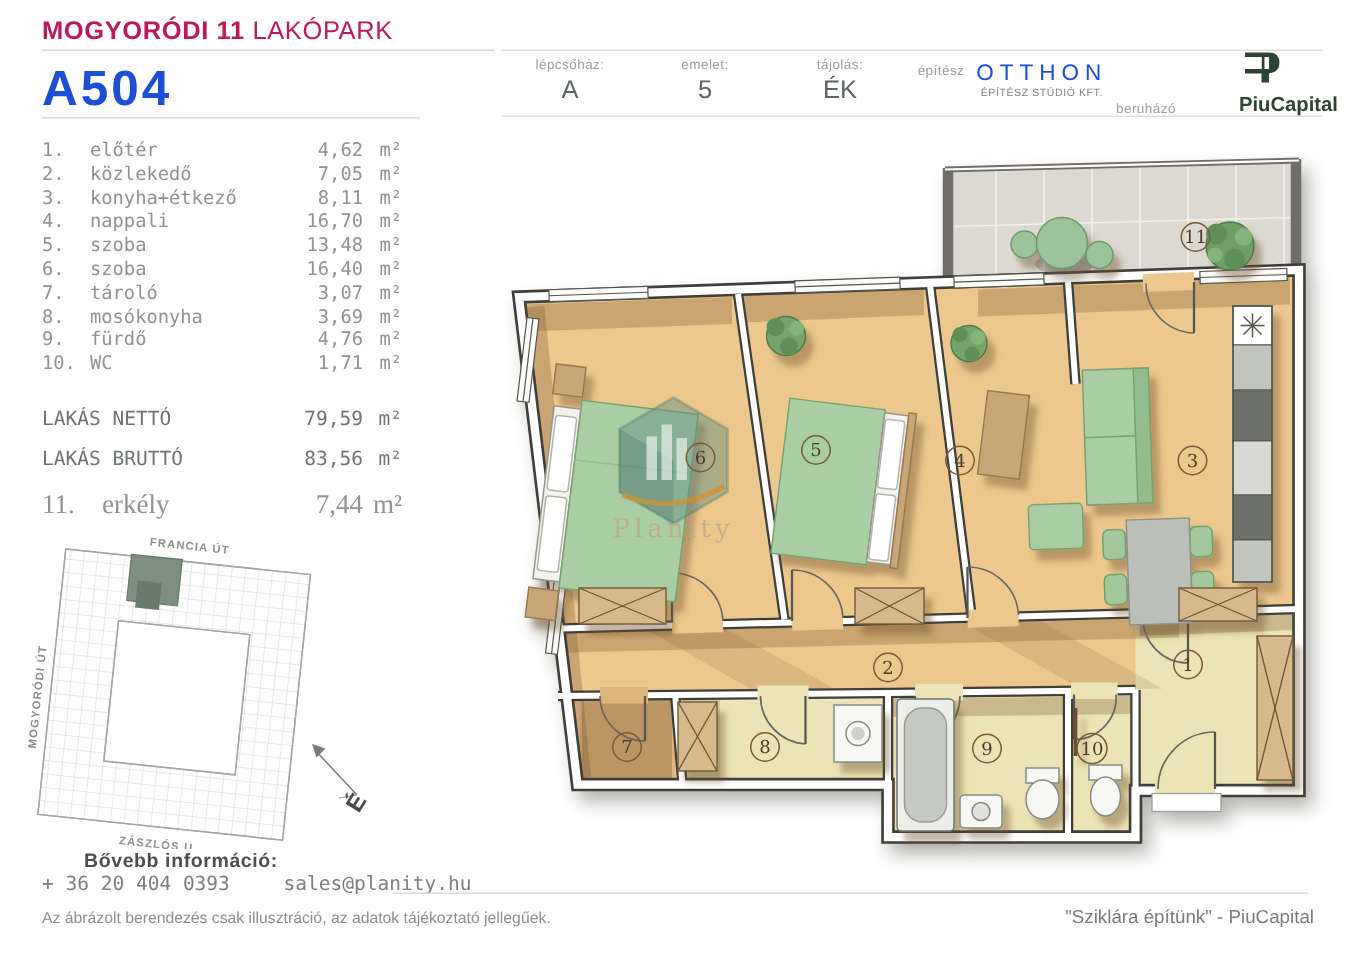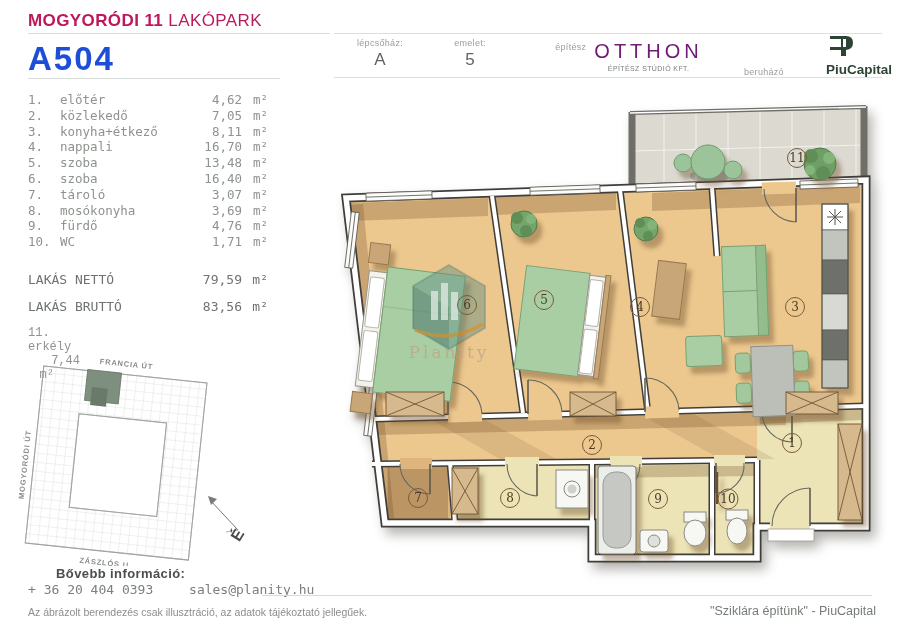--- a/index.html
+++ b/index.html
@@ -17,40 +17,40 @@
 
   .hdr-right { left:334px; top:33px; width:548px; height:45px; display:flex;
                border-top:1px solid #dcdfdc; border-bottom:1px solid #dcdfdc; }
   .hcell { display:flex; flex-direction:column; align-items:center; justify-content:flex-start; padding-top:4px; }
   .hcell .hlabel { font-size:9px; color:#9aa09a; letter-spacing:.3px; }
   .hcell .hvalue { font-size:17px; color:#5f665f; margin-top:2px; }
   .c1 { width:92px; } .c2 { width:88px; } .c3 { width:92px; }
   .c4 { flex:1; flex-direction:row; align-items:flex-start; gap:8px; padding-top:6px; justify-content:center;}
   .c4 .hlabel { margin-top:2px; }
   .otthon-stack { text-align:center; }
-  .otthon-name { font-size:20px; letter-spacing:4px; color:#701a75; }
+  .otthon-name { font-size:15px; letter-spacing:4px; color:#1d4ed8; }
   .otthon-sub { font-size:7px; letter-spacing:.4px; color:#7b817b; margin-top:2px; }
   .c5 { width:138px; flex-direction:row; gap:6px; align-items:flex-end; padding-top:4px; }
   .piu-stack { text-align:center; }
   .piu-name { font-size:13.5px; font-weight:700; color:#2c4434; margin-top:0px;padding-left:36px; }
 
   
   .room-list { left:28px; top:92px; width:240px; font-family:"DejaVu Sans Mono", monospace; }
   .room-row { display:flex; font-size:12.5px; line-height:15.8px; color:#8d938d; white-space:pre; }
   .room-row .rnum { width:32px; }
   .room-row .rname { flex:1; }
   .room-row .rarea { width:52px; text-align:right; }
   .room-row .runit { width:26px; text-align:right; }
   .totals { left:28px; top:266px; width:240px; font-family:"DejaVu Sans Mono", monospace; }
   .total-row { display:flex; font-size:13px; line-height:27px; color:#6e746e; }
   .total-row .tlabel { flex:1; }
   .total-row .rarea { width:52px; text-align:right; }
   .total-row .runit { width:26px; text-align:right; }
-  .balcony-row { left:28px; top:326px; width:240px; display:flex; font-family:Liberation Mono, monospace;
-                 font-size:12px; color:#8d938d;flex-direction:column; }
+  .balcony-row { left:28px; top:326px; width:240px; display:flex; font-family:Liberation Serif, serif;
+                 font-size:18px; color:#8d938d; }
   .balcony-row .rnum { width:40px; }
   .balcony-row .rname { flex:1; }
   .balcony-row .rarea { width:52px; text-align:right; }
   .balcony-row .runit { width:26px; text-align:right; }
 
   
   .info-label { left:28px; top:566px; font-size:13px; font-weight:700; color:#4a4f4a; letter-spacing:.4px;padding-left:28px; }
   .contact { left:28px; top:582px; font-family:"DejaVu Sans Mono", monospace; font-size:13px; color:#7a807a; }
   .contact .email { margin-left:28px; }
   .footer-rule { left:262px; top:595px; width:610px; height:1px; background:#d8dcd8; }
@@ -74,20 +74,24 @@
 <div class="abs unit-rule"></div>
 
 <div class="abs hdr-right">
   <div class="hcell c1">
     <span class="hlabel">lépcsőház:</span>
     <span class="hvalue">A</span>
   </div>
   <div class="hcell c2">
     <span class="hlabel">emelet:</span>
     <span class="hvalue">5</span>
+  </div>
+  <div class="hcell c3">
+    <span class="hlabel">tájolás:</span>
+    <span class="hvalue">ÉK</span>
   </div>
   <div class="hcell c4">
     <span class="hlabel">építész</span>
     <div class="otthon-stack">
       <div class="otthon-name">OTTHON</div>
       <div class="otthon-sub">ÉPÍTÉSZ STÚDIÓ KFT.</div>
     </div>
   </div>
   <div class="hcell c5">
     <span class="hlabel">beruházó</span>

